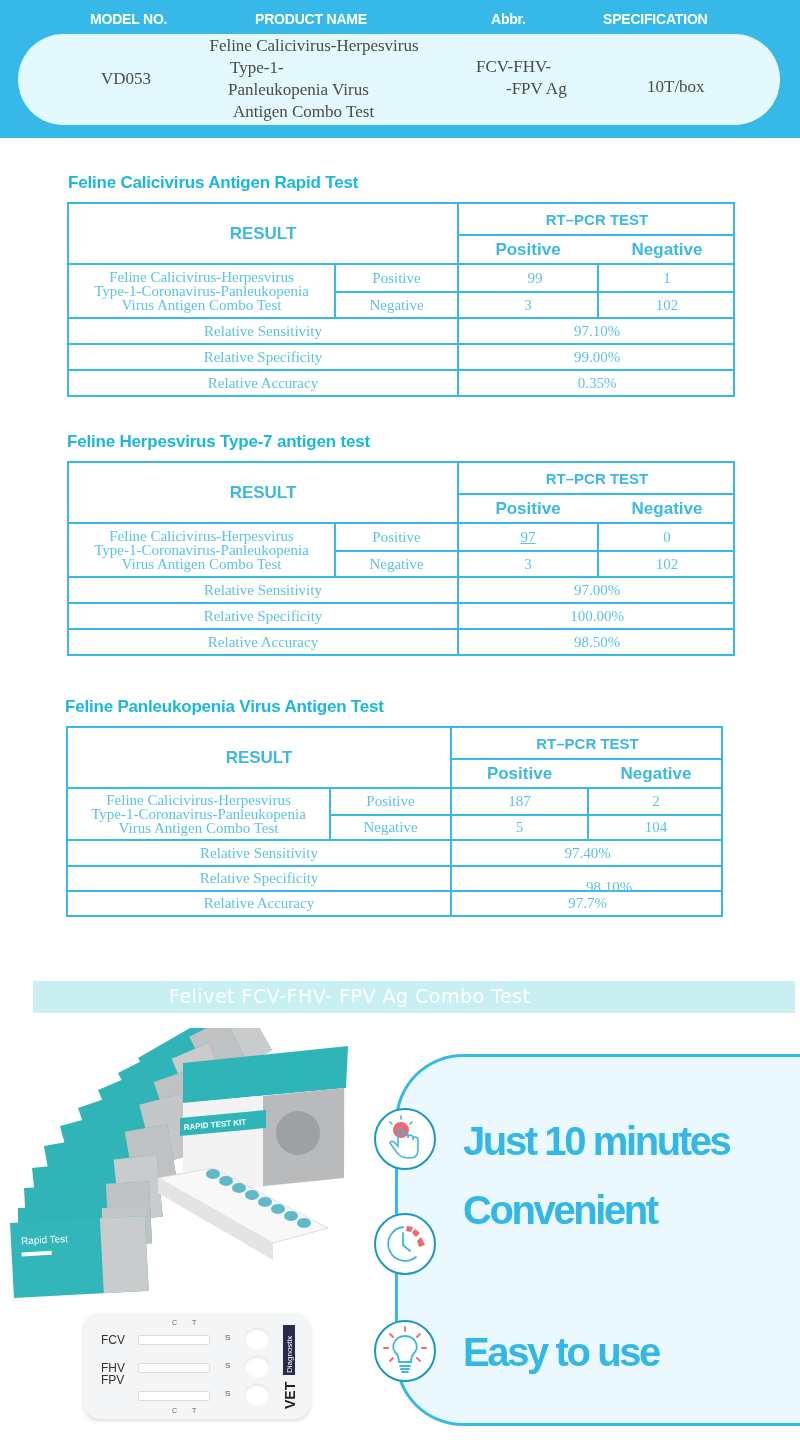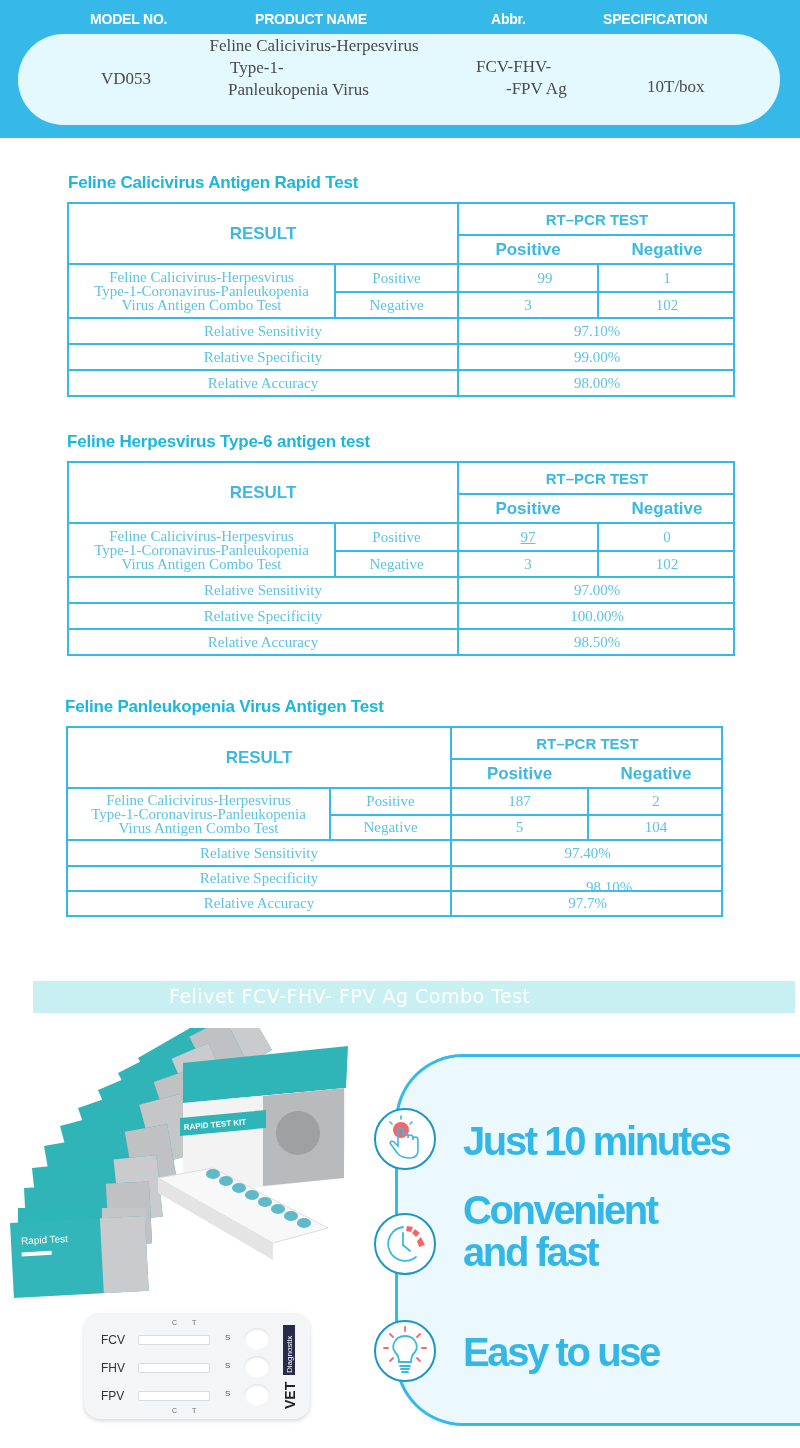--- a/index.html
+++ b/index.html
@@ -46,20 +46,21 @@
   <div class="spec-head" style="left:90px">MODEL NO.</div>
   <div class="spec-head" style="left:255px">PRODUCT NAME</div>
   <div class="spec-head" style="left:491px">Abbr.</div>
   <div class="spec-head" style="left:603px">SPECIFICATION</div>
   <div class="spec-pill"></div>
   <div class="spec-val" style="left:101px; top:68px;">VD053</div>
   <div class="spec-val" style="left:186px; top:35px; width:256px;">
     <div style="text-align:center">Feline Calicivirus-Herpesvirus</div>
     <div style="text-align:left; padding-left:44px">Type-1-</div>
     <div style="text-align:left; padding-left:42px">Panleukopenia Virus</div>
+    <div style="text-align:left; padding-left:47px">Antigen Combo Test</div>
   </div>
   <div class="spec-val" style="left:476px; top:56px; text-align:left;">
     <div>FCV-FHV-</div>
     <div style="padding-left:30px">-FPV Ag</div>
   </div>
   <div class="spec-val" style="left:626px; top:76px;margin-left:21px;">10T/box</div>
 </div>
 
 <div class="tbl-title" style="left:68px; top:173px;">Feline Calicivirus Antigen Rapid Test</div>
 <div class="tbl" style="left:67px; top:202px; width:668px; height:195px;">
@@ -77,35 +78,35 @@
   <div class="cell hdr-sans" style="left:390px; top:0; width:276px; height:30px; font-size:15px;">RT–PCR TEST</div>
   <div class="cell hdr-sans" style="left:390px; top:32px; width:138px; height:27px; font-size:17px;">Positive</div>
   <div class="cell hdr-sans" style="left:530px; top:32px; width:136px; height:27px; font-size:17px;">Negative</div>
 
   <div class="cell combo" style="left:0; top:61px; width:265px; height:52px; flex-direction:column;">
     <span>Feline Calicivirus-Herpesvirus</span>
     <span>Type-1-Coronavirus-Panleukopenia</span>
     <span>Virus Antigen Combo Test</span>
   </div>
   <div class="cell" style="left:267px; top:61px; width:121px; height:26px;">Positive</div>
-  <div class="cell" style="left:400px; top:61px; width:152px; height:26px;">99</div>
+  <div class="cell" style="left:390px; top:61px; width:152px; height:26px;">99</div>
   <div class="cell" style="left:530px; top:61px; width:136px; height:26px;">1</div>
   <div class="cell" style="left:267px; top:89px; width:121px; height:24px;">Negative</div>
   <div class="cell" style="left:390px; top:89px; width:138px; height:24px;">3</div>
   <div class="cell" style="left:530px; top:89px; width:136px; height:24px;">102</div>
 
   <div class="cell" style="left:0; top:115px; width:388px; height:24px;">Relative Sensitivity</div>
   <div class="cell" style="left:390px; top:115px; width:276px; height:24px;border-radius:6px;">97.10%</div>
   <div class="cell" style="left:0; top:141px; width:388px; height:24px;">Relative Specificity</div>
   <div class="cell" style="left:390px; top:141px; width:276px; height:24px;border-radius:10px;">99.00%</div>
   <div class="cell" style="left:0; top:167px; width:388px; height:24px;">Relative Accuracy</div>
-  <div class="cell" style="left:390px; top:167px; width:276px; height:24px;">98.00%</div>
-</div>
-
-<div class="tbl-title" style="left:67px; top:432px;">Feline Herpesvirus Type-6 antigen test</div>
+  <div class="cell" style="left:390px; top:167px; width:276px; height:24px;">0.35%</div>
+</div>
+
+<div class="tbl-title" style="left:67px; top:432px;">Feline Herpesvirus Type-7 antigen test</div>
 <div class="tbl" style="left:67px; top:461px; width:668px; height:195px;">
   <div class="hline" style="left:389px; top:30px; width:277px;"></div>
   <div class="hline" style="left:0; top:59px; width:666px;"></div>
   <div class="hline" style="left:265px; top:87px; width:401px;"></div>
   <div class="hline" style="left:0; top:113px; width:666px;"></div>
   <div class="hline" style="left:0; top:139px; width:666px;"></div>
   <div class="hline" style="left:0; top:165px; width:666px;"></div>
   <div class="vline" style="left:388px; top:0; height:191px;"></div>
   <div class="vline" style="left:265px; top:59px; height:54px;"></div>
   <div class="vline" style="left:528px; top:59px; height:54px;"></div>
@@ -248,21 +249,21 @@
   <div class="cas-ct" style="left:88px; top:6px;">C</div>
   <div class="cas-ct" style="left:108px; top:6px;">T</div>
   <div class="cas-label" style="top:20px;">FCV</div>
   <div class="cas-strip" style="top:22px;"></div>
   <div class="cas-s" style="top:20px;">S</div>
   <div class="cas-well" style="top:15px;"></div>
   <div class="cas-label" style="top:48px;">FHV</div>
   <div class="cas-strip" style="top:50px;"></div>
   <div class="cas-s" style="top:48px;">S</div>
   <div class="cas-well" style="top:43px;"></div>
-  <div class="cas-label" style="top:76px;">FPV</div>
+  <div class="cas-label" style="top:60px;">FPV</div>
   <div class="cas-strip" style="top:78px;"></div>
   <div class="cas-s" style="top:76px;">S</div>
   <div class="cas-well" style="top:71px;"></div>
   <div class="cas-ct" style="left:88px; top:94px;">C</div>
   <div class="cas-ct" style="left:108px; top:94px;">T</div>
   <svg class="cas-brand" viewBox="0 0 18 88">
     <rect x="3" y="2" width="12" height="50" fill="#2a2a4a"></rect>
     <text x="12" y="50" fill="#ffffff" font-family="Liberation Sans, sans-serif" font-size="8" transform="rotate(-90 12 50)">Diagnostix</text>
     <text x="15" y="86" fill="#222" font-family="Liberation Sans, sans-serif" font-size="14" font-weight="bold" transform="rotate(-90 15 86)">VET</text>
   </svg>
@@ -294,21 +295,20 @@
     </g>
     <g fill="#f2676a">
       <polygon points="31,11 37,12 35,17 30,16"></polygon>
       <polygon points="39,14 44,18 40,22 36,18"></polygon>
       <polygon points="45,22 49,30 43,32 41,26"></polygon>
     </g>
   </svg>
 </div>
 <div class="feat-text" style="top:1189px;">
   <div>Convenient</div>
-  <div>and fast</div>
 </div>
 
 <div class="feat-icon" style="top:1320px;">
   <svg width="58" height="58" viewBox="0 0 58 58">
     <g stroke="#f2676a" stroke-width="1.8" stroke-linecap="round">
       <line x1="29" y1="5" x2="29" y2="9"></line>
         <line x1="14" y1="12" x2="17" y2="15"></line>
         <line x1="44" y1="12" x2="41" y2="15"></line>
       <line x1="8" y1="26" x2="12" y2="26"></line>
         <line x1="46" y1="26" x2="50" y2="26"></line>

